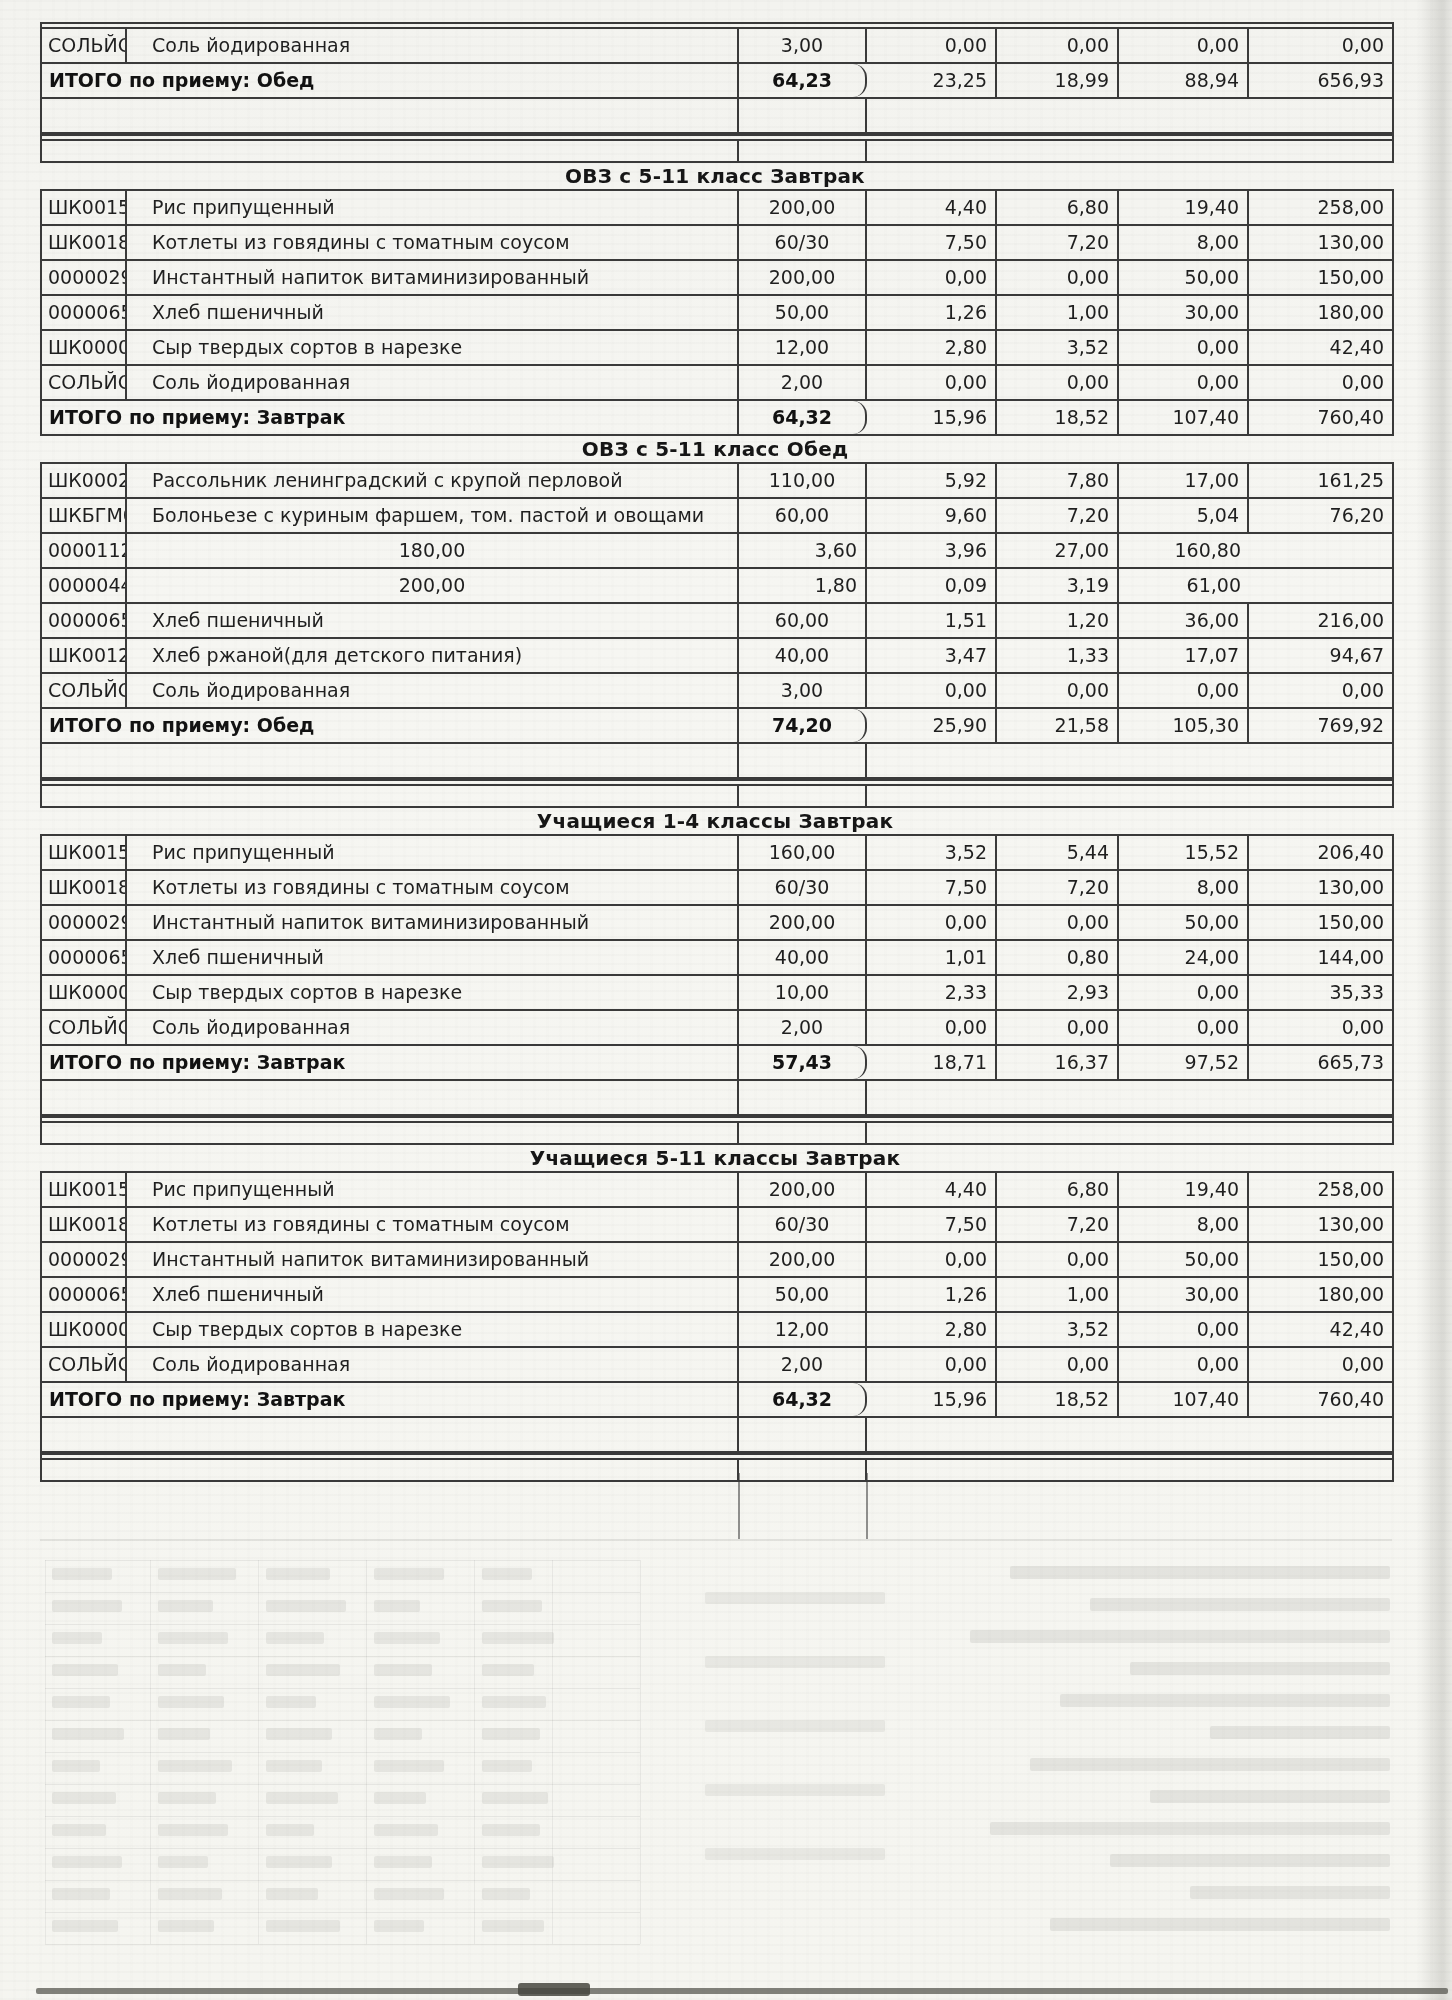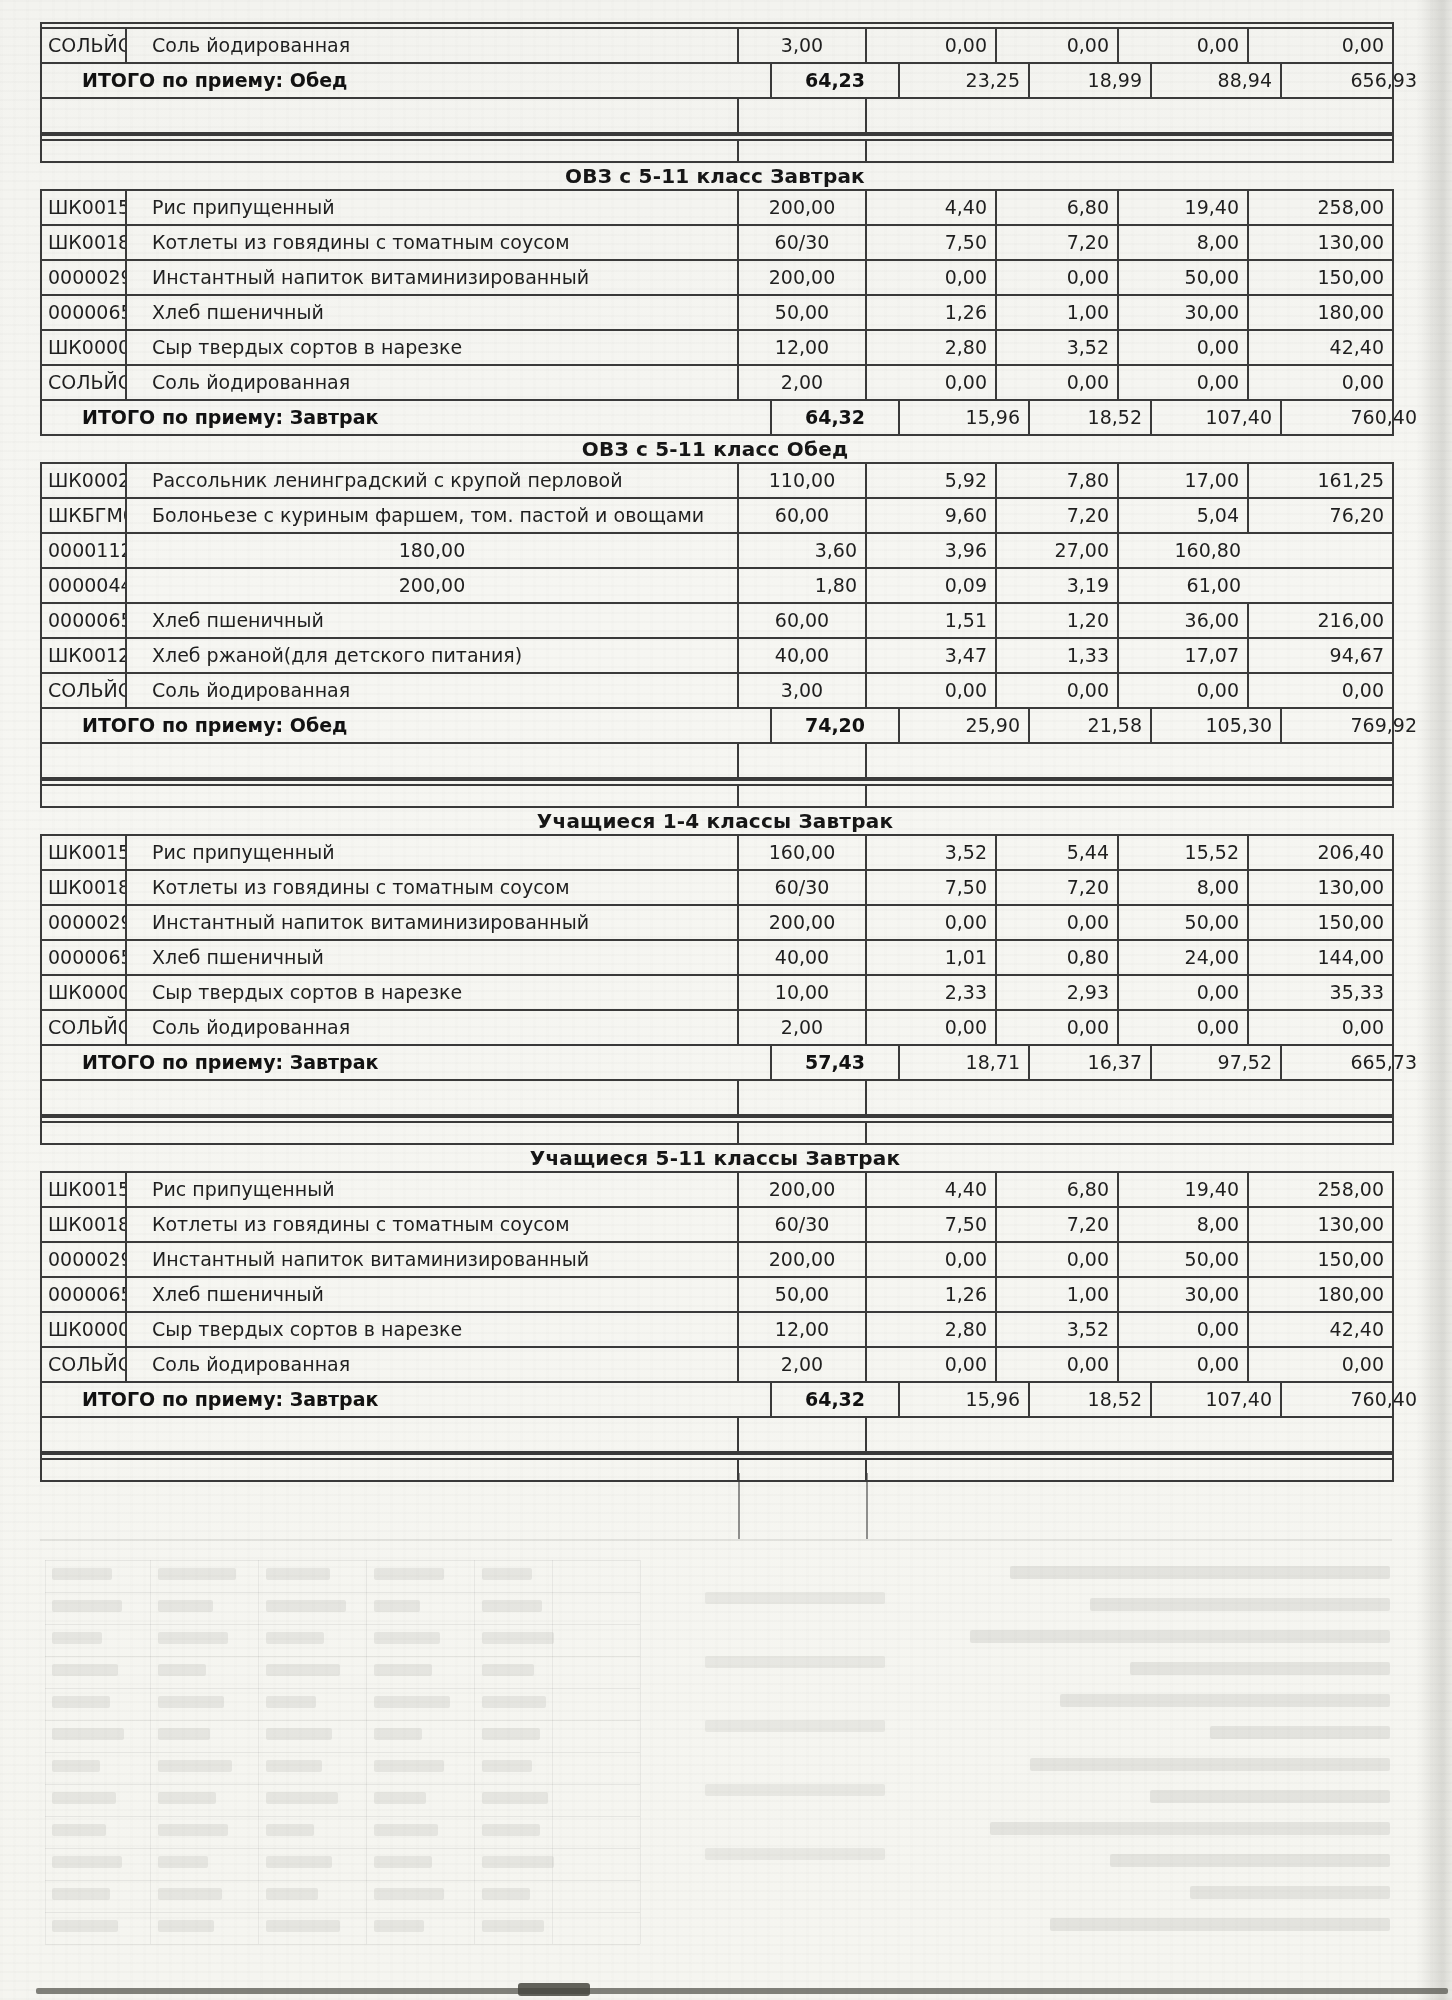--- a/index.html
+++ b/index.html
@@ -34,34 +34,34 @@
   }
   .tbl{
     border-left:2px solid var(--line);
     border-right:2px solid var(--line);
     border-top:2px solid var(--line);
     width:1350px;box-sizing:content-box;
   }
   .top-drule{height:3px;border-bottom:2px solid var(--line);}
   .row{display:grid;border-bottom:2px solid var(--line);}
   .row.data{grid-template-columns:85px 612px 128px 130px 122px 130px 143px;}
-  .row.total{grid-template-columns:697px 128px 130px 122px 130px 143px;padding-left:33px;}
+  .row.total{grid-template-columns:697px 128px 130px 122px 130px 143px;}
   .row.erow{grid-template-columns:697px 128px 525px;border-bottom:2px solid var(--line);}
   .row > div{
     box-sizing:border-box;height:33px;line-height:32px;font-size:19px;
     white-space:nowrap;overflow:hidden;
   }
   .row.data > div, .row.total > div{border-right:2px solid var(--line);}
   .row.data > div:last-child, .row.total > div:last-child{border-right:none;}
   .c-code{padding-left:6px;}
   .c-name{padding-left:25px;}
   .c-qty{text-align:center;}
   .c-val{text-align:right;padding-right:8px;}
   .row.total .c-label{font-weight:bold;padding-left:7px;color:#121212;}
-  .row.total .c-qty{font-weight:bold;color:#121212;}
+  .row.total .c-qty{font-weight:bold;color:#121212;border-radius:14px;}
   .row.erow > div{height:33px;border-right:none;}
   .row.erow > .e1{border-right:2px solid var(--line);}
   .row.erow > .e2{border-right:2px solid var(--line);}
   .row.erow.short > div{height:20px;}
   .drule{height:3px;border-bottom:2px solid var(--line);border-top:2px solid var(--line);}
   
   .bleed{position:absolute;left:0;top:0;width:1452px;height:2000px;pointer-events:none;}
   .bl{position:absolute;background:rgba(118,118,110,.16);filter:blur(.6px);border-radius:2px;}
   .bl-line{position:absolute;background:rgba(60,60,55,.10);}
   .phantom-v{position:absolute;width:2px;background:rgba(58,58,58,.55);}

